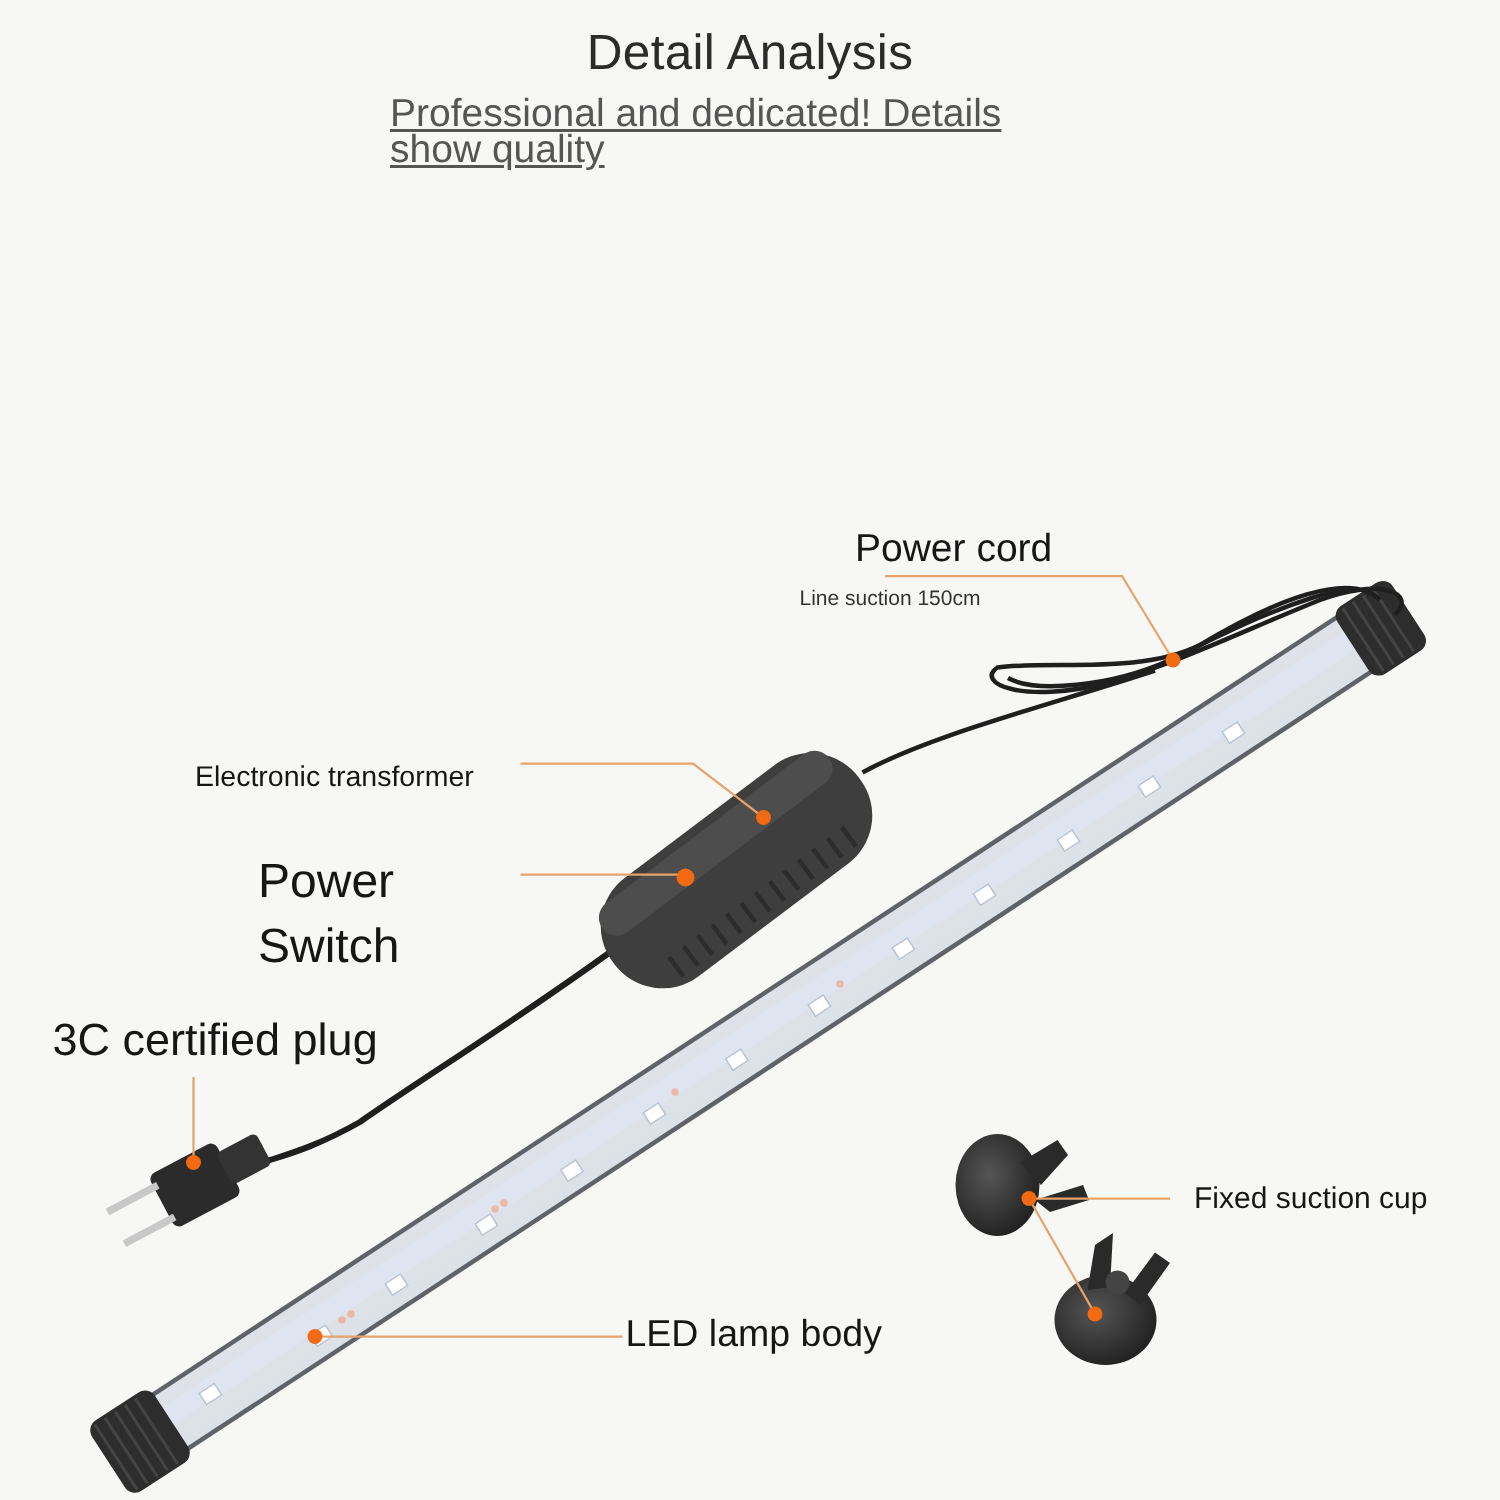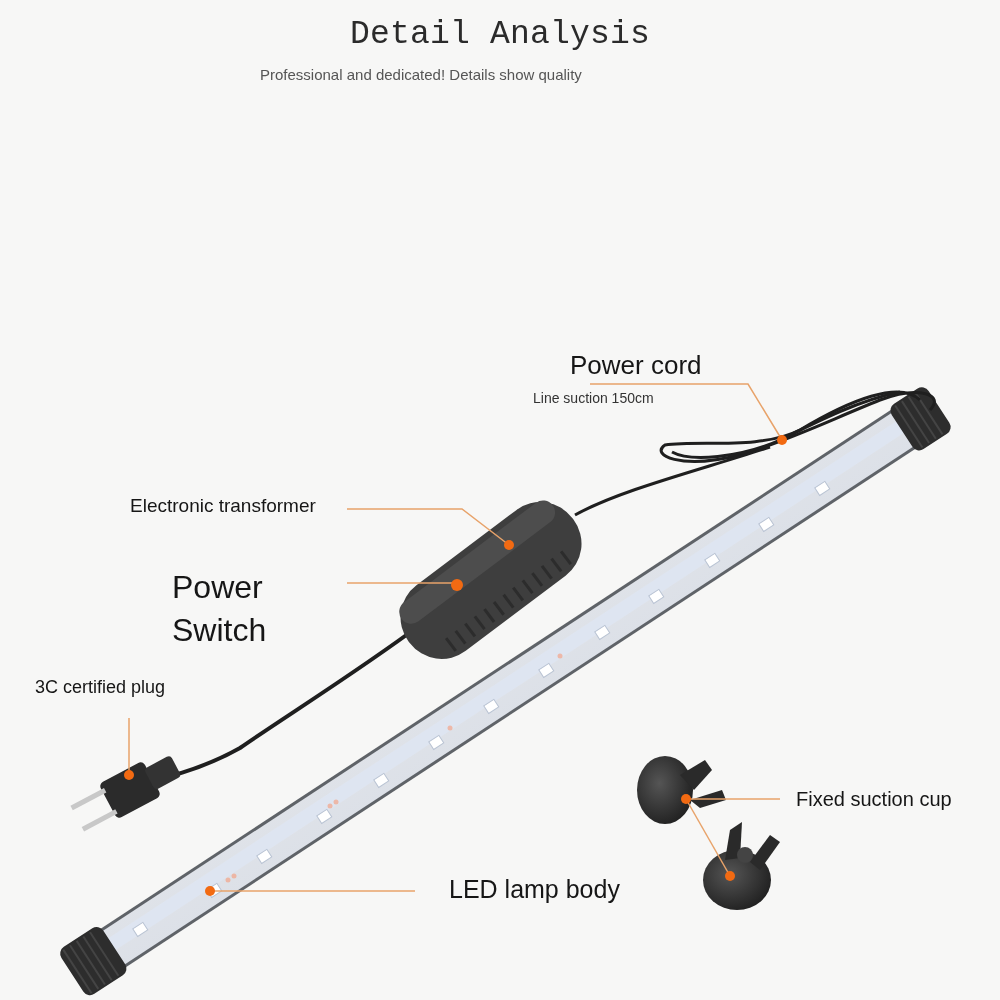--- a/index.html
+++ b/index.html
@@ -4,36 +4,36 @@
   <style>
     html, body { margin: 0; padding: 0; }
     body {
       width: 1000px; height: 1000px; position: relative; overflow: hidden;
       background: #f7f7f6;
       font-family: "Liberation Sans", sans-serif;
       color: #1a1a1a;
     }
     .title {
       position: absolute; left: 0; width: 1000px; top: 16px;
-      text-align: center; font-family: Liberation Mono, monospace;
+      text-align: center; font-family: Liberation Sans, sans-serif;
       font-size: 33px; color: #2b2b2b; letter-spacing: 0.2px;
     }
     .subtitle {
       position: absolute; left: 260px; top: 63px; width: 450px;
-      font-size: 15px; line-height: 24px; color: #555;
+      font-size: 26px; line-height: 24px; color: #555; text-decoration: underline;
     }
     .scene { position: absolute; left: 0; top: 0; width: 1000px; height: 1000px; }
     .label { position: absolute; color: #161616; white-space: nowrap; }
     .lbl-cord { left: 527px; top: 350px; font-size: 26px; margin-left: 43px; }
     .lbl-cord-sub { left: 533px; top: 390px; font-size: 14px; color: #333; }
-    .lbl-transformer { left: 130px; top: 495px; font-size: 19px; }
+    .lbl-transformer { left: 130px; top: 508px; font-size: 19px; }
     .lbl-switch { left: 172px; top: 566px; font-size: 32px; line-height: 43px; width: 120px; white-space: normal; }
-    .lbl-plug { left: 35px; top: 677px; font-size: 18px; text-align: right; }
+    .lbl-plug { left: 35px; top: 677px; font-size: 30px; text-align: right; }
     .lbl-suction { left: 796px; top: 788px; font-size: 20px; }
-    .lbl-led { left: 417px; top: 875px; font-size: 25px; margin-left: 32px; }
+    .lbl-led { left: 417px; top: 875px; font-size: 25px; }
   </style>
 </head>
 <body>
 
 <div class="title">Detail Analysis</div>
 <div class="subtitle">Professional and dedicated! Details show quality</div>
 
 <svg class="scene" viewBox="0 0 1000 1000" xmlns="http://www.w3.org/2000/svg">
   <defs>
     <linearGradient id="tubeGrad" x1="0" y1="0" x2="1" y2="1">

